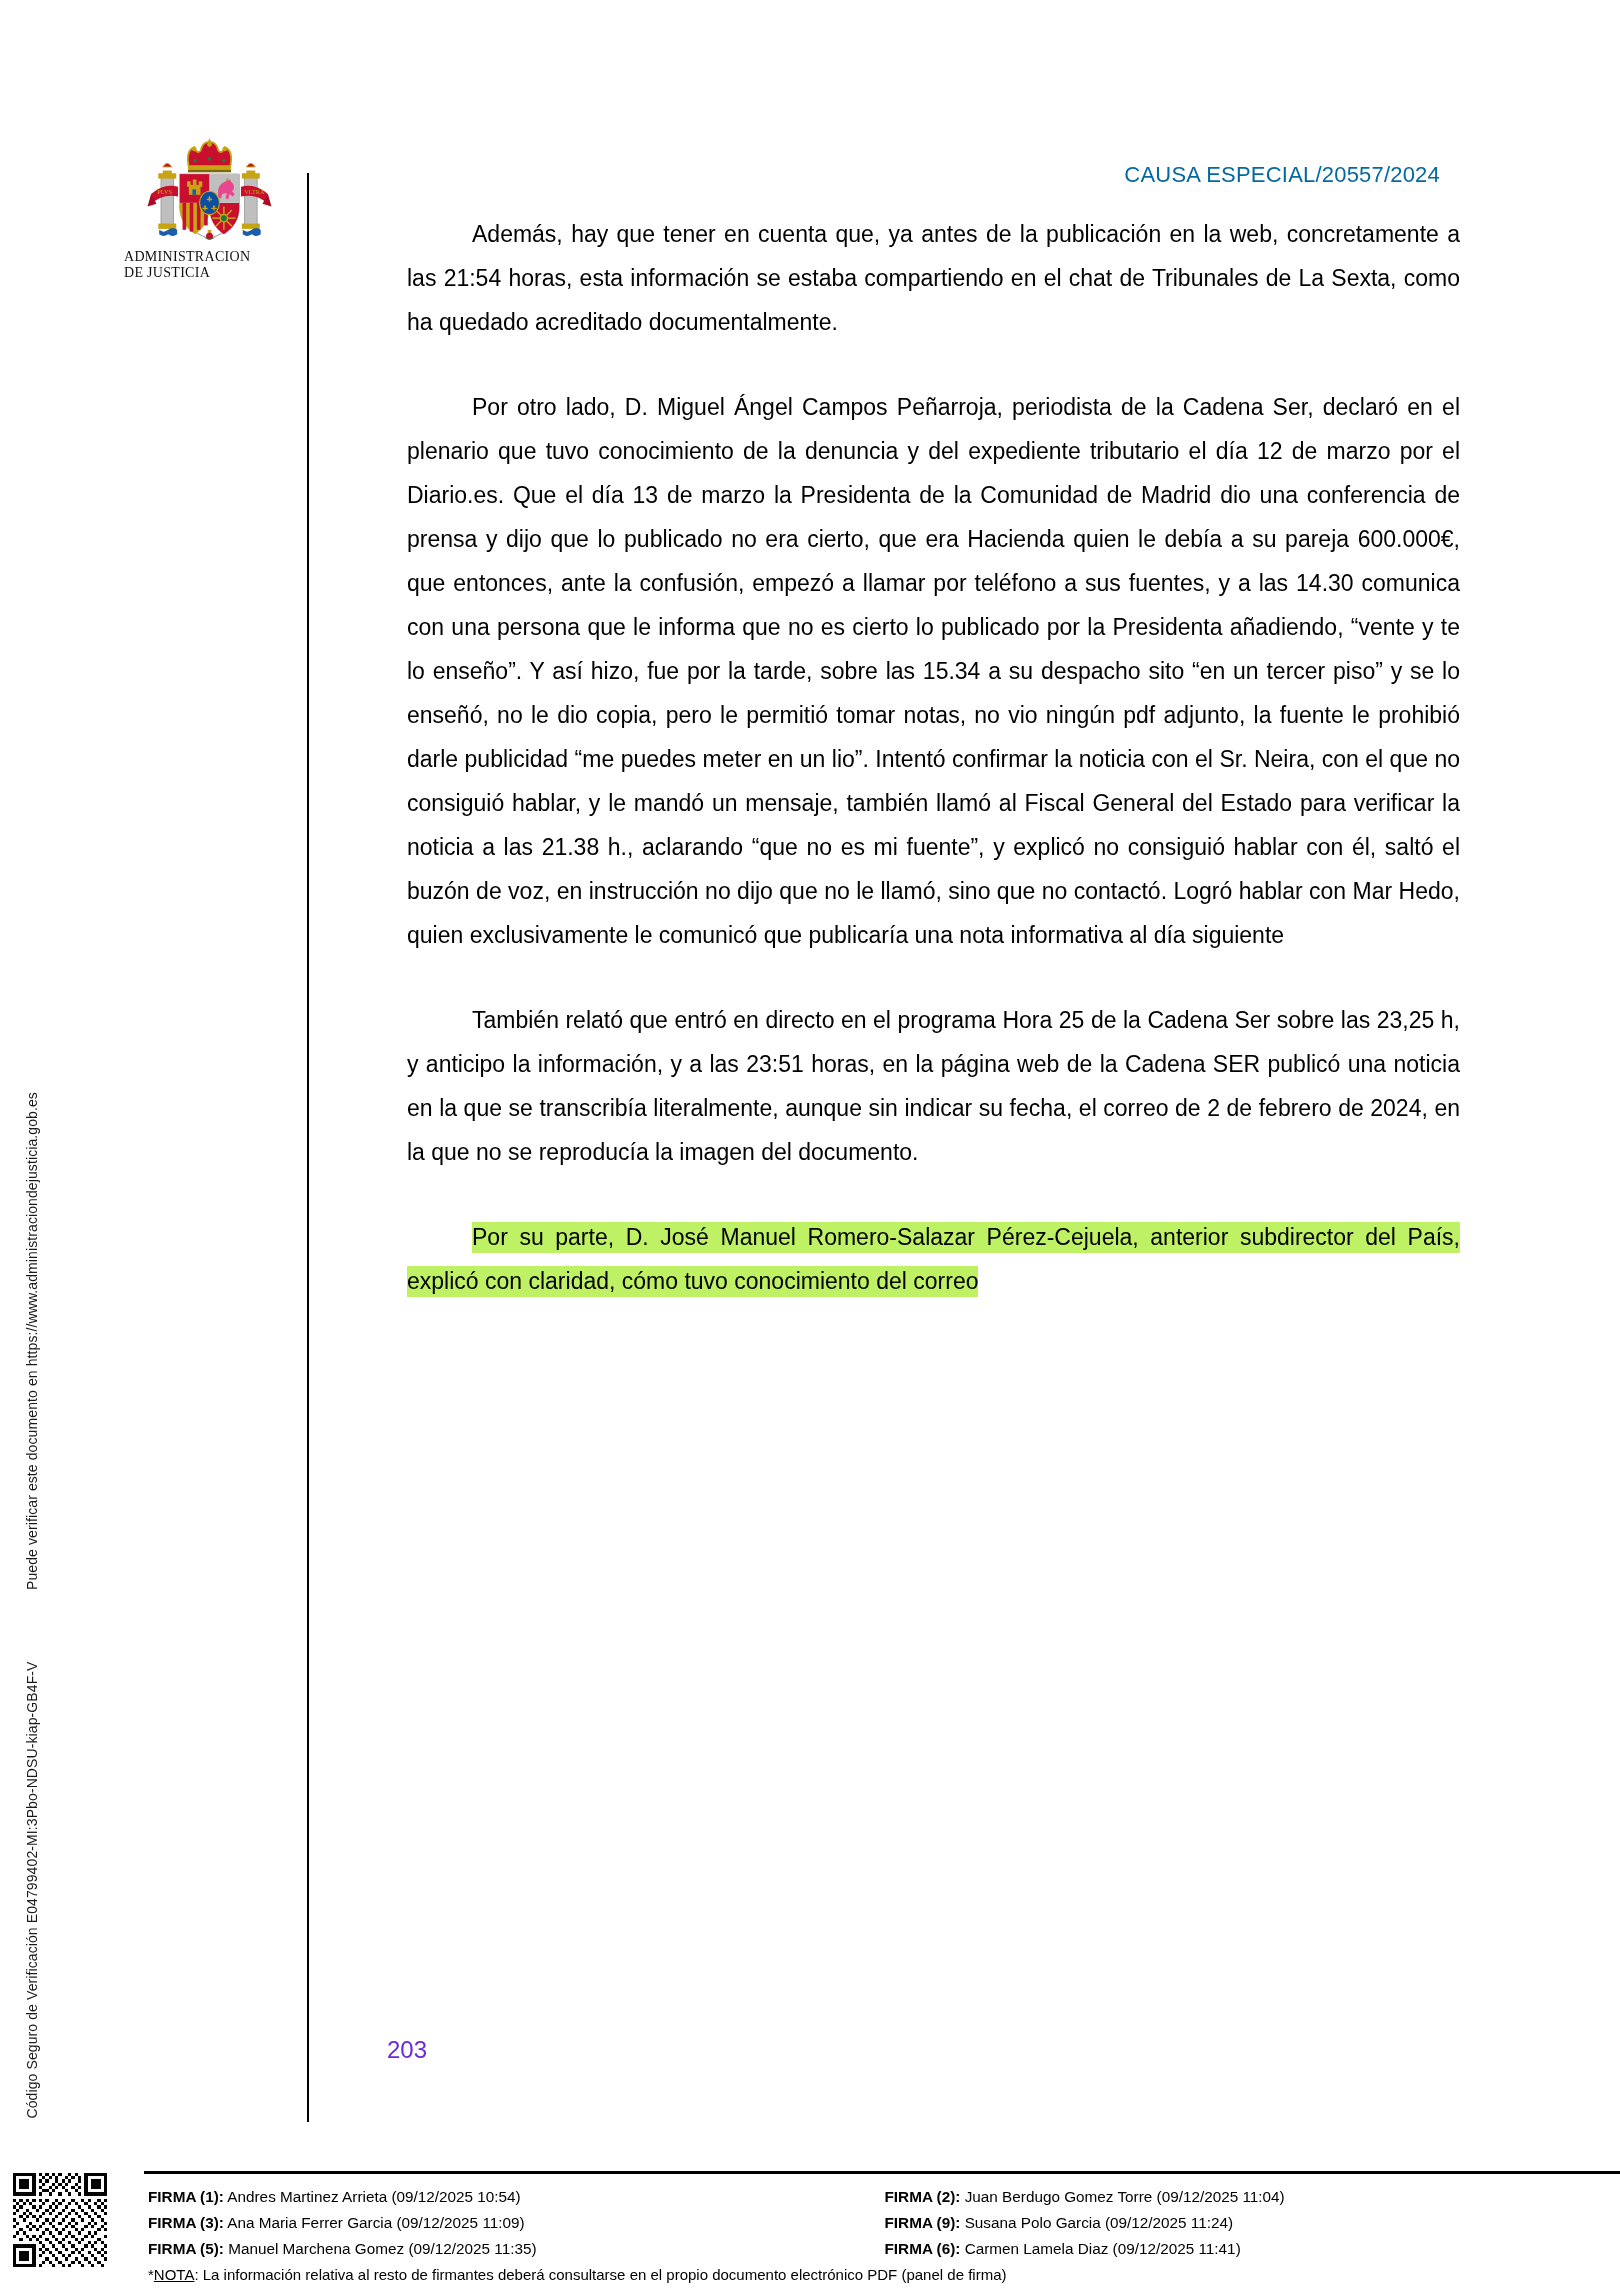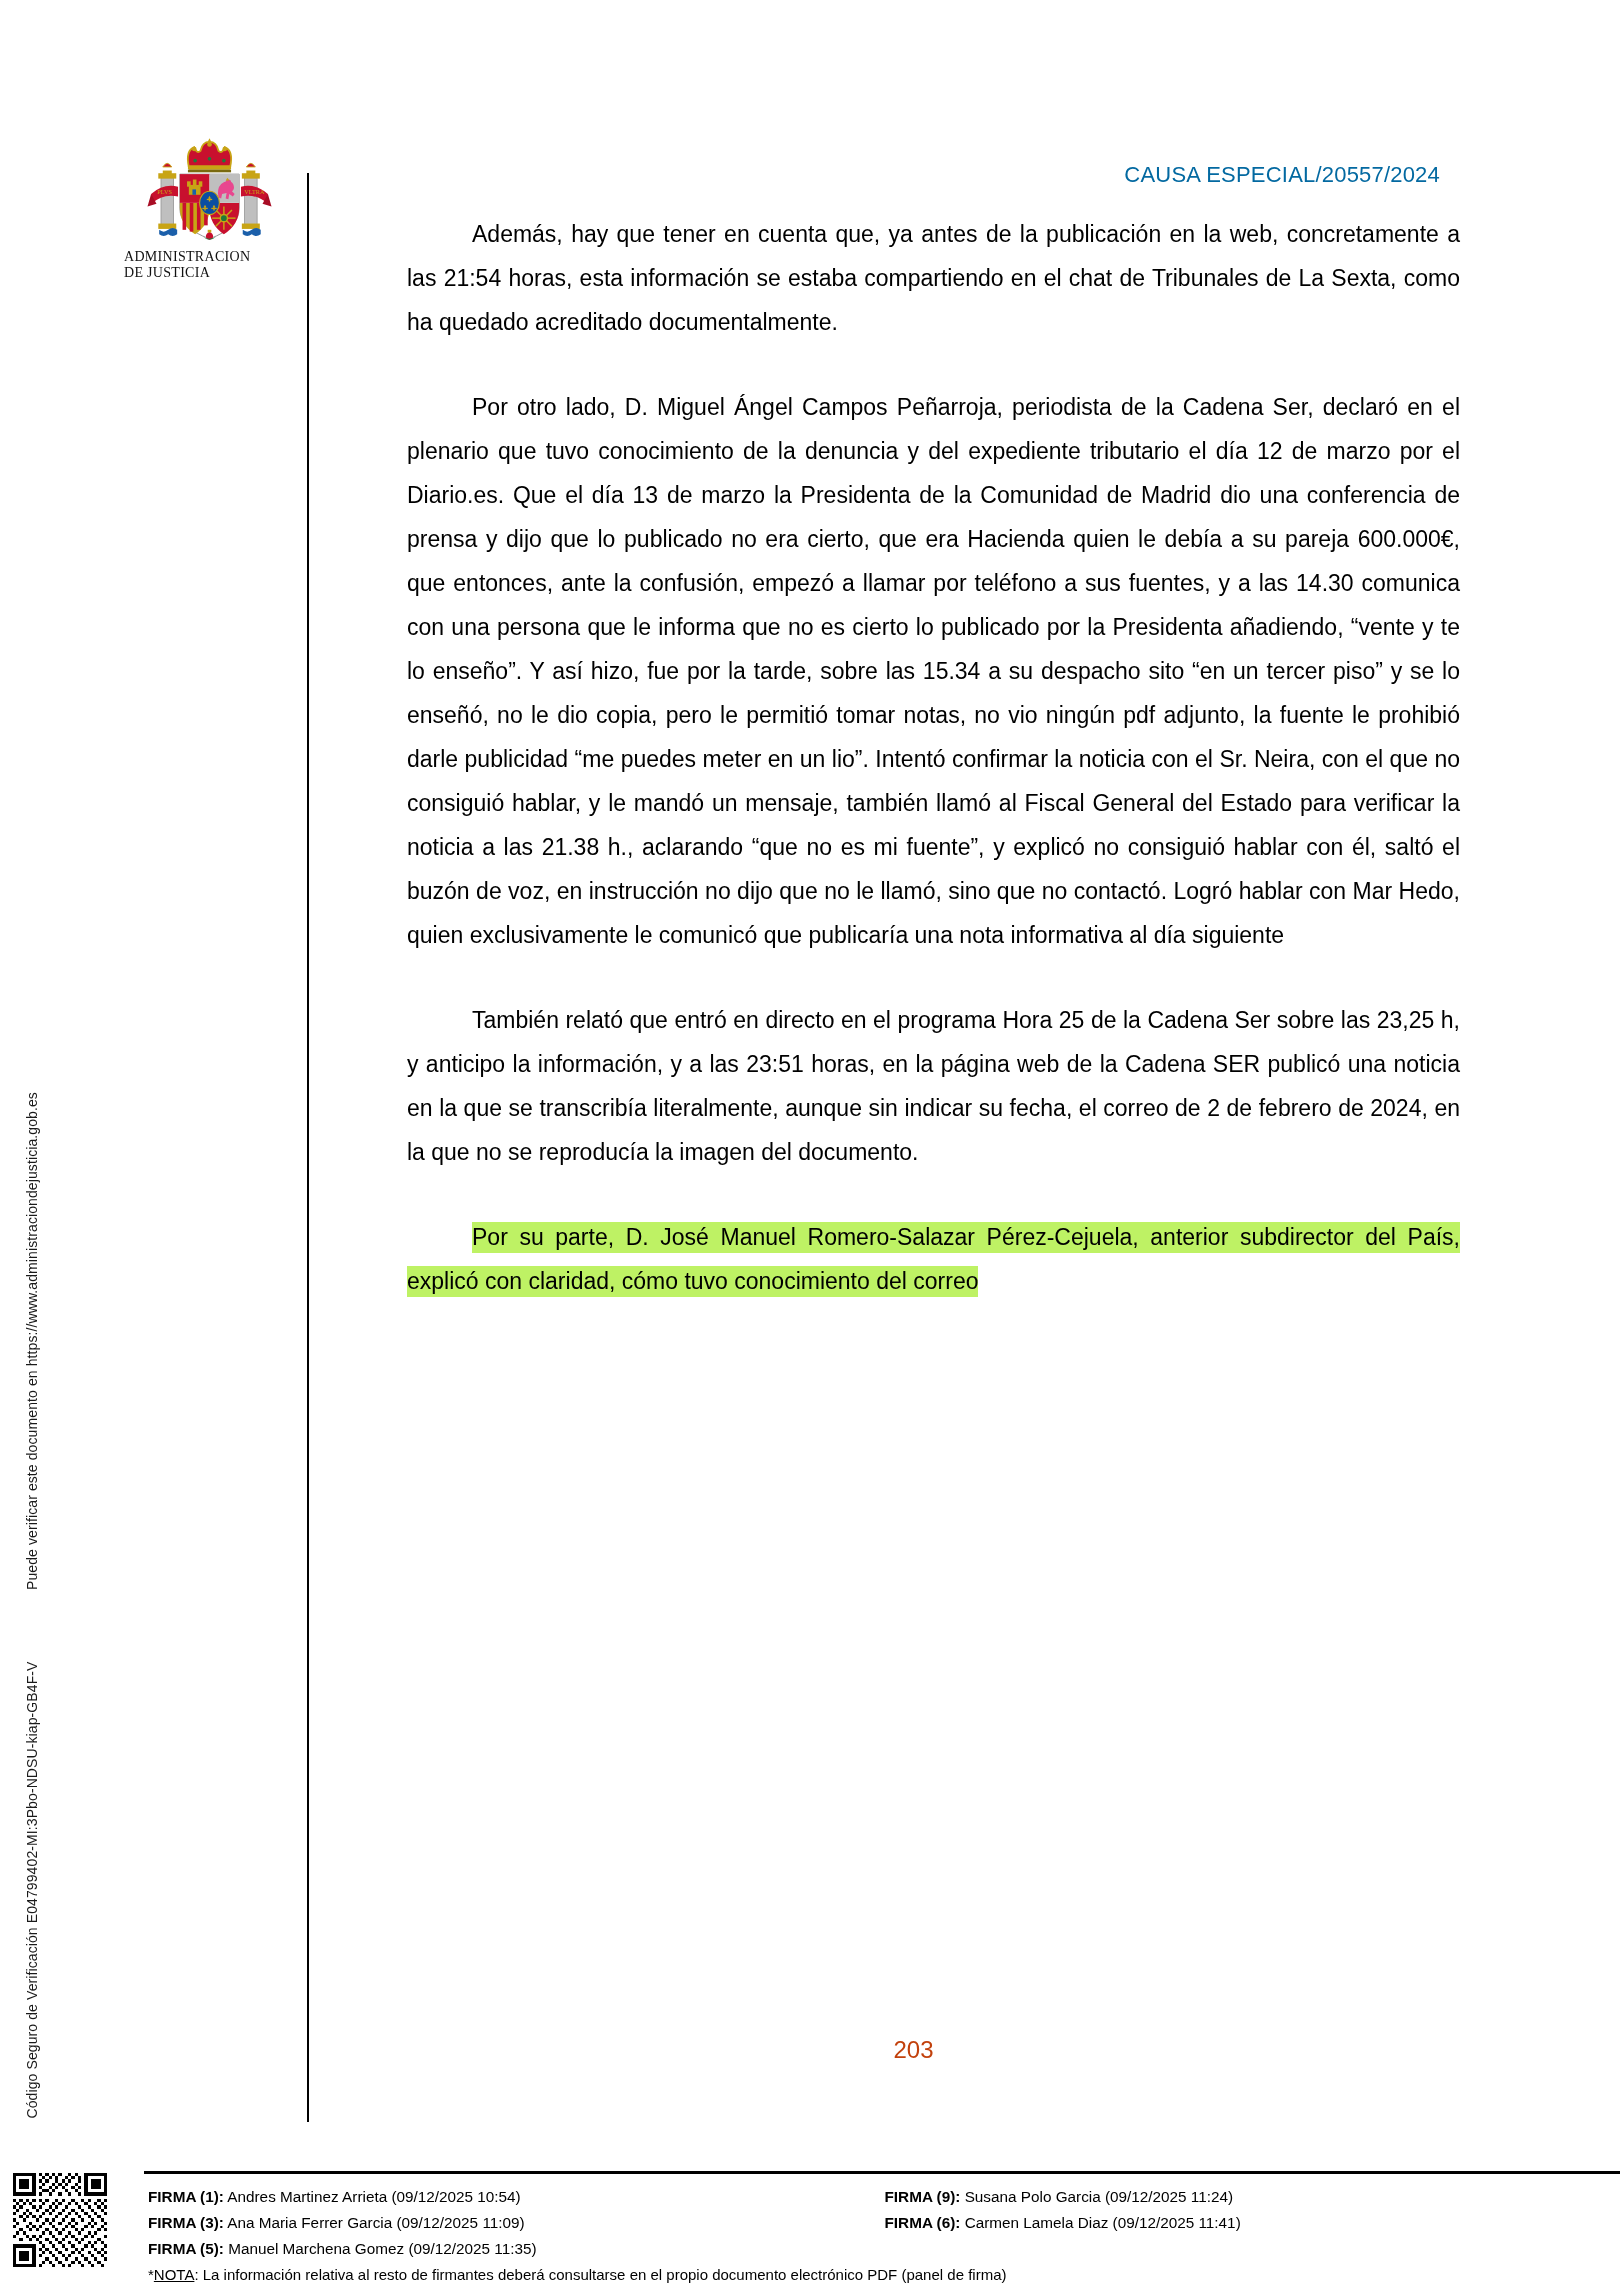--- a/index.html
+++ b/index.html
@@ -120,23 +120,23 @@
     -webkit-box-decoration-break: clone;
     padding: 1.8px 0 2.7px 0;
   }
 
   
   .page-num {
     position: absolute;
     left: 387px;
     top: 2036px;
     width: 1053px;
-    text-align: center;
+    text-align: left;
     font-size: 24px;
-    color: #c2410c;
+    color: #6d28d9;
   }
 
   
   .footer {
     position: absolute;
     left: 0;
     top: 2171px;
     width: 1620px;
   }
   .footer-rule {
@@ -570,20 +570,24 @@
             <b>FIRMA (3):</b>
             <span>Ana Maria Ferrer Garcia (09/12/2025 11:09)</span>
           </div>
           <div class="sig-line">
             <b>FIRMA (5):</b>
             <span>Manuel Marchena Gomez (09/12/2025 11:35)</span>
           </div>
         </div>
         <div class="sig-col">
           <div class="sig-line">
+            <b>FIRMA (2):</b>
+            <span>Juan Berdugo Gomez Torre (09/12/2025 11:04)</span>
+          </div>
+          <div class="sig-line">
             <b>FIRMA (9):</b>
             <span>Susana Polo Garcia (09/12/2025 11:24)</span>
           </div>
           <div class="sig-line">
             <b>FIRMA (6):</b>
             <span>Carmen Lamela Diaz (09/12/2025 11:41)</span>
           </div>
         </div>
       </div>
       <div class="nota">

